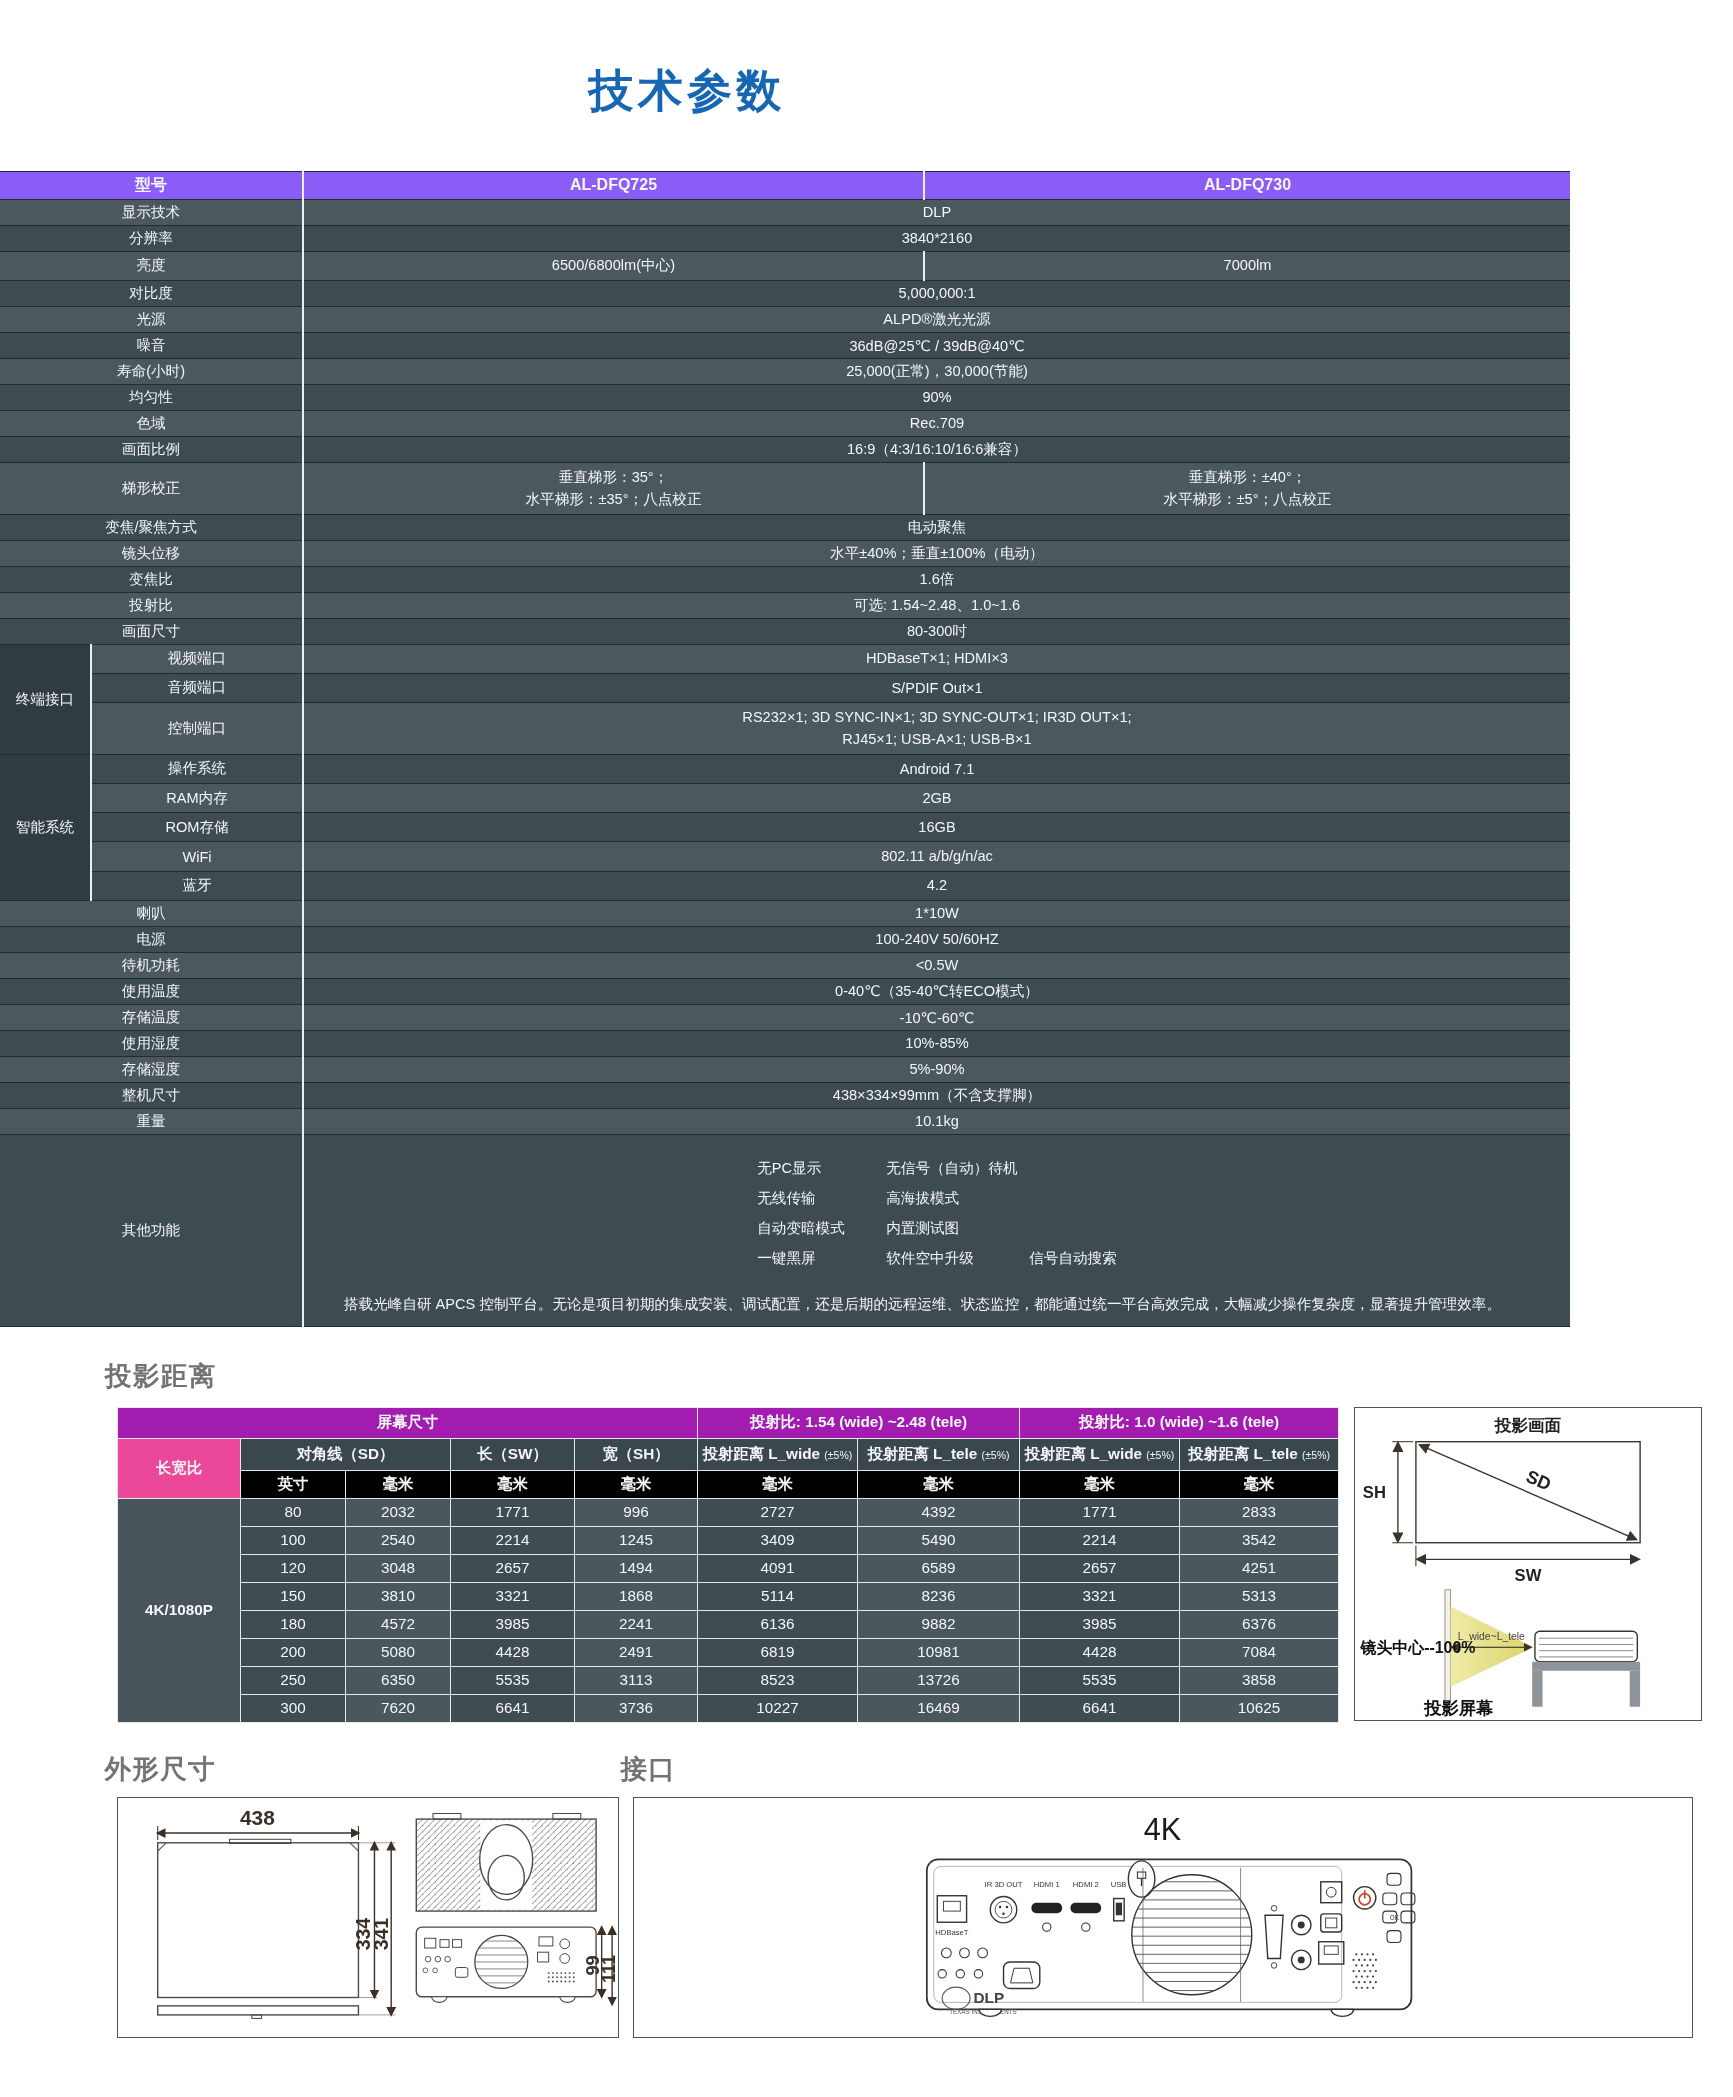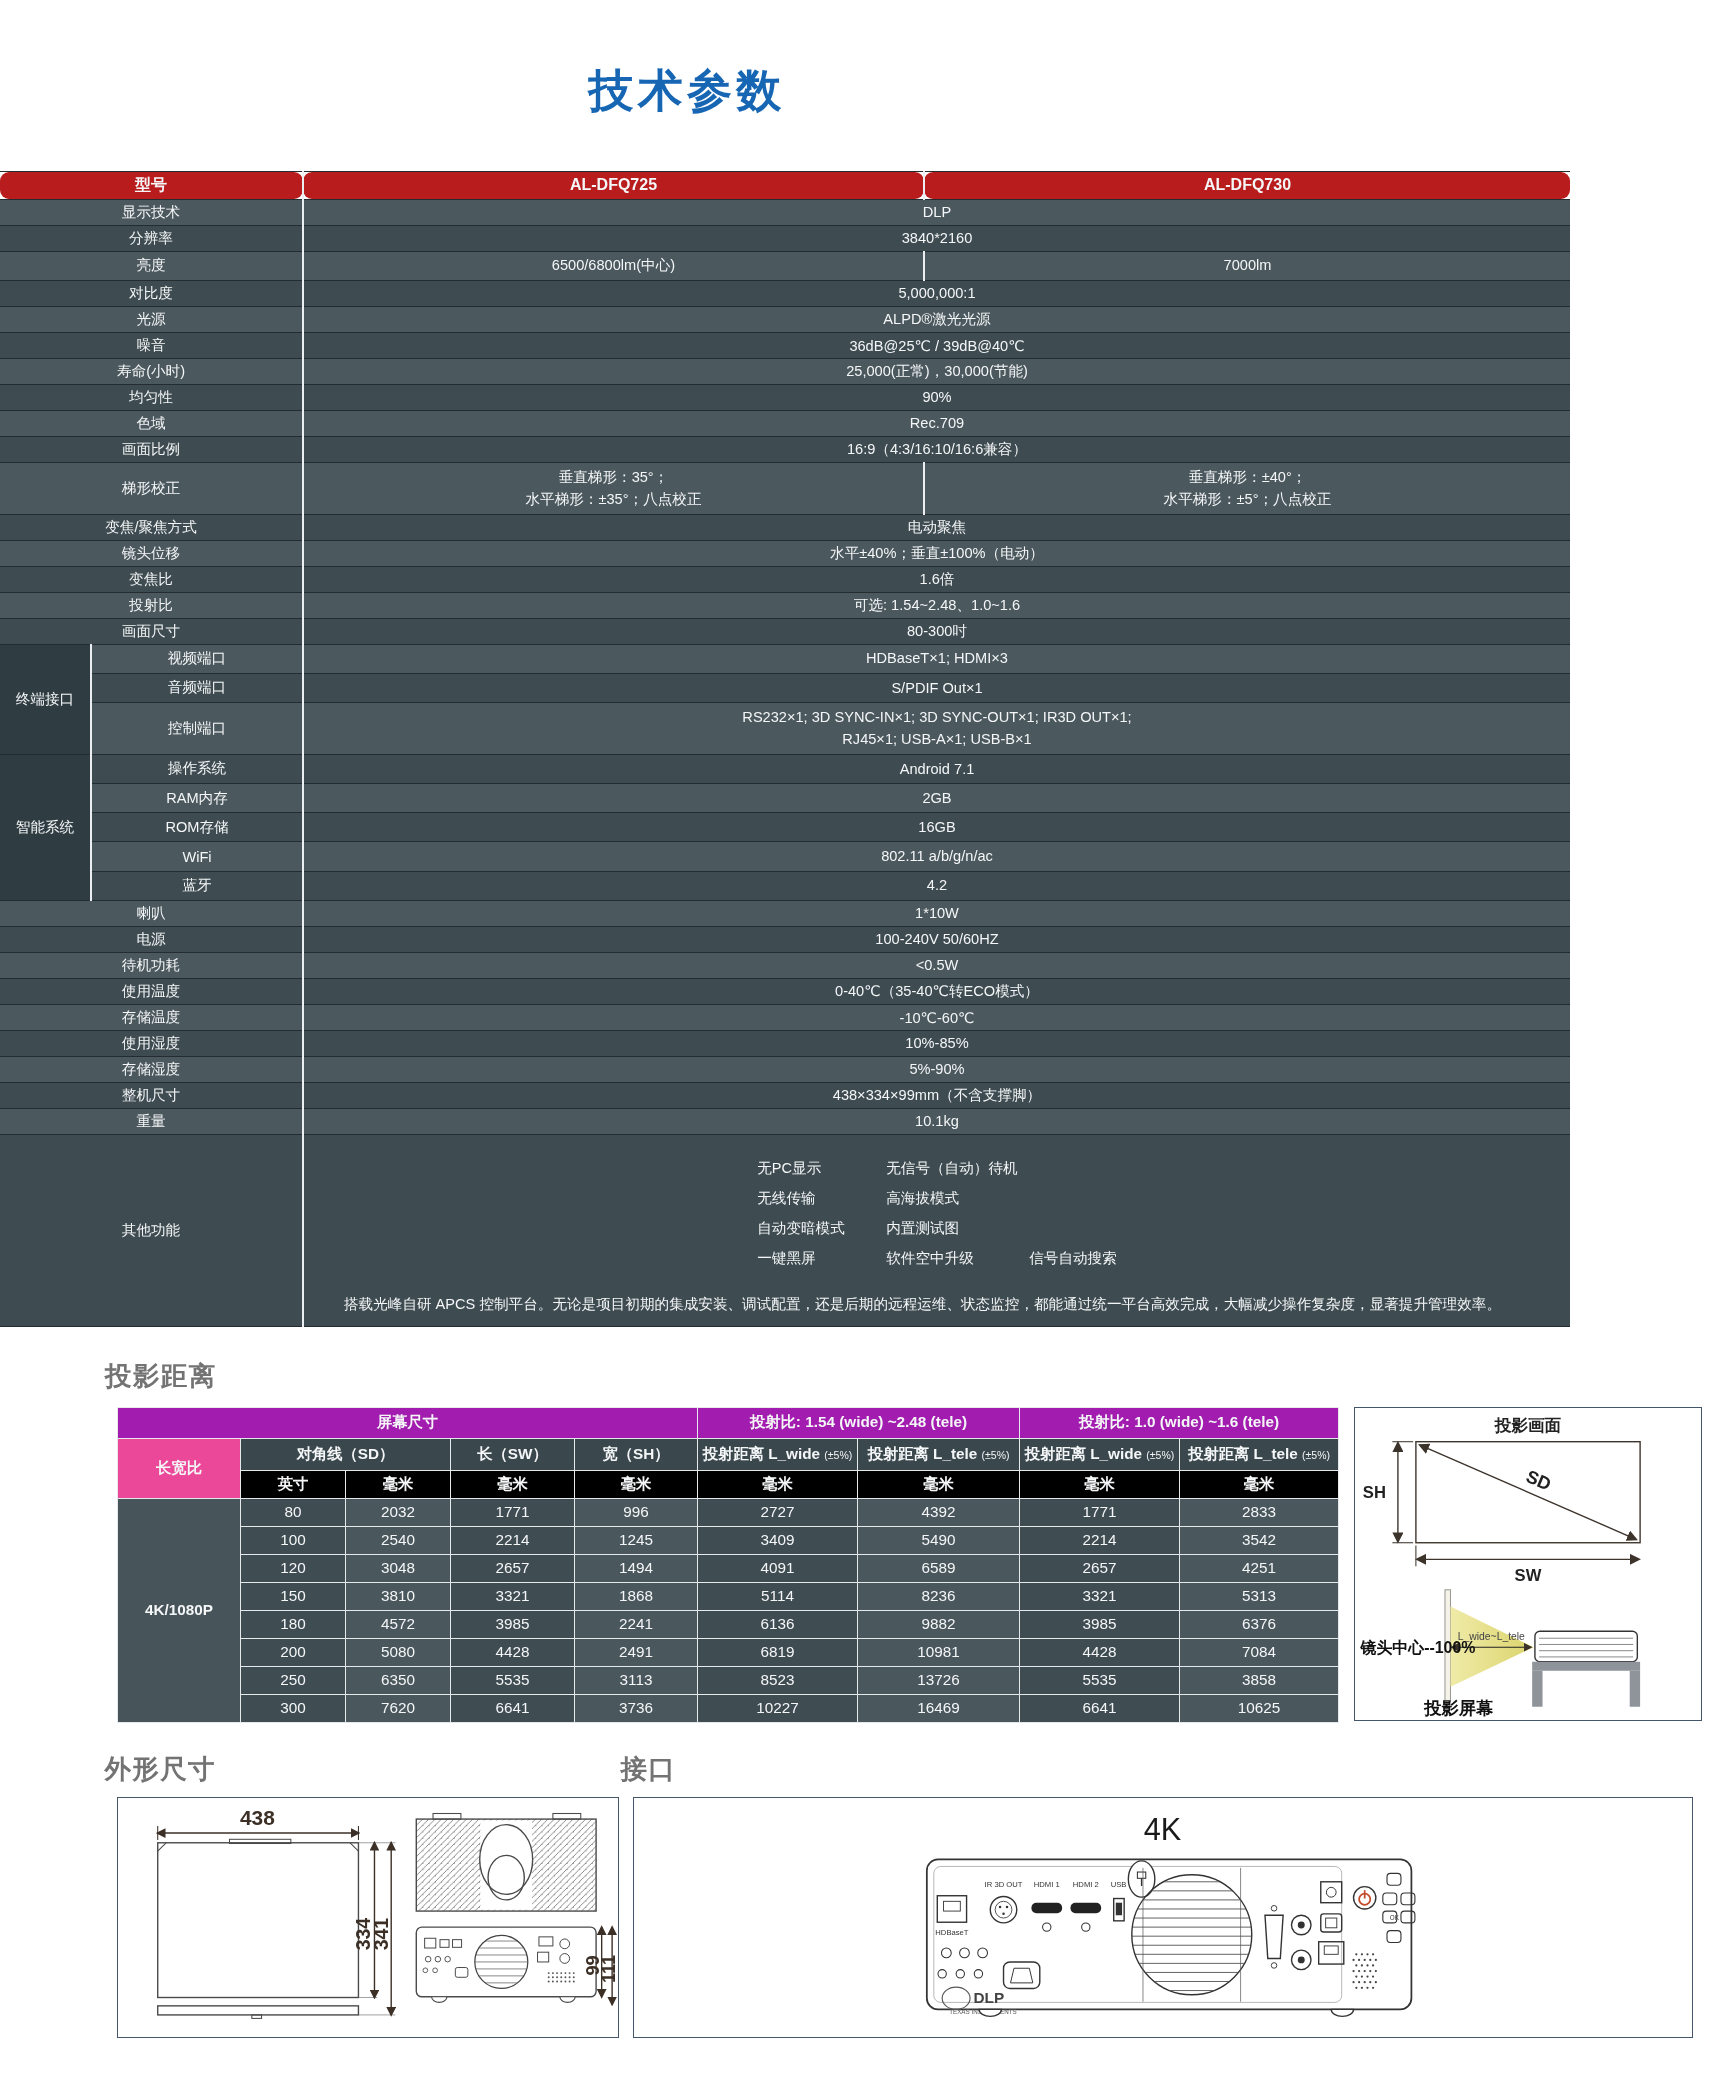--- a/index.html
+++ b/index.html
@@ -11,21 +11,21 @@
   .main-title { text-align: center; color: #1766b4; font-size: 45px; font-weight: bold; letter-spacing: 4.2px; margin-bottom: 50px; }
 
   
   table { border-collapse: collapse; table-layout: fixed; }
   table.spec { width: 1569px; margin: 0 auto; color: #f4f6f7; }
   table.spec td { border-left: 2.1px solid #eceff1; border-right: 2.1px solid #eceff1; border-top: 1.4px solid #222c31; border-bottom: 1.4px solid #222c31; font-size: 14.6px; text-align: center; vertical-align: middle; padding: 2.8px 7px; }
   table.spec td:first-child { border-left: 0; }
   table.spec td:last-child { border-right: 0; }
   table.spec tr { height: 26px; }
   tr.hd { height: 28px; }
-  tr.hd td { background: #b91c1c; font-size: 16px; font-weight: bold; border-radius: 9px; }
+  tr.hd td { background: #8b5cf6; font-size: 16px; font-weight: bold; }
   tr.tall { height: 52px; padding-left: 32px; }
   tr.h132 { height: 92px; }
   tr.h78 { height: 54px; }
   tr.h140 { height: 98px; }
   tr.h330 { height: 230px; }
   .rl td { background: #4b585e; }
   .rd td { background: #3e4b51; }
   table.spec td.glab { background: #2f3c42 !important; }
   .pre { white-space: pre-line; line-height: 1.55; }
   .features { display: grid; grid-template-columns: 129px 143px auto; row-gap: 11px; width: fit-content; margin: 21px auto 0; text-align: left; font-size: 14.6px; }

